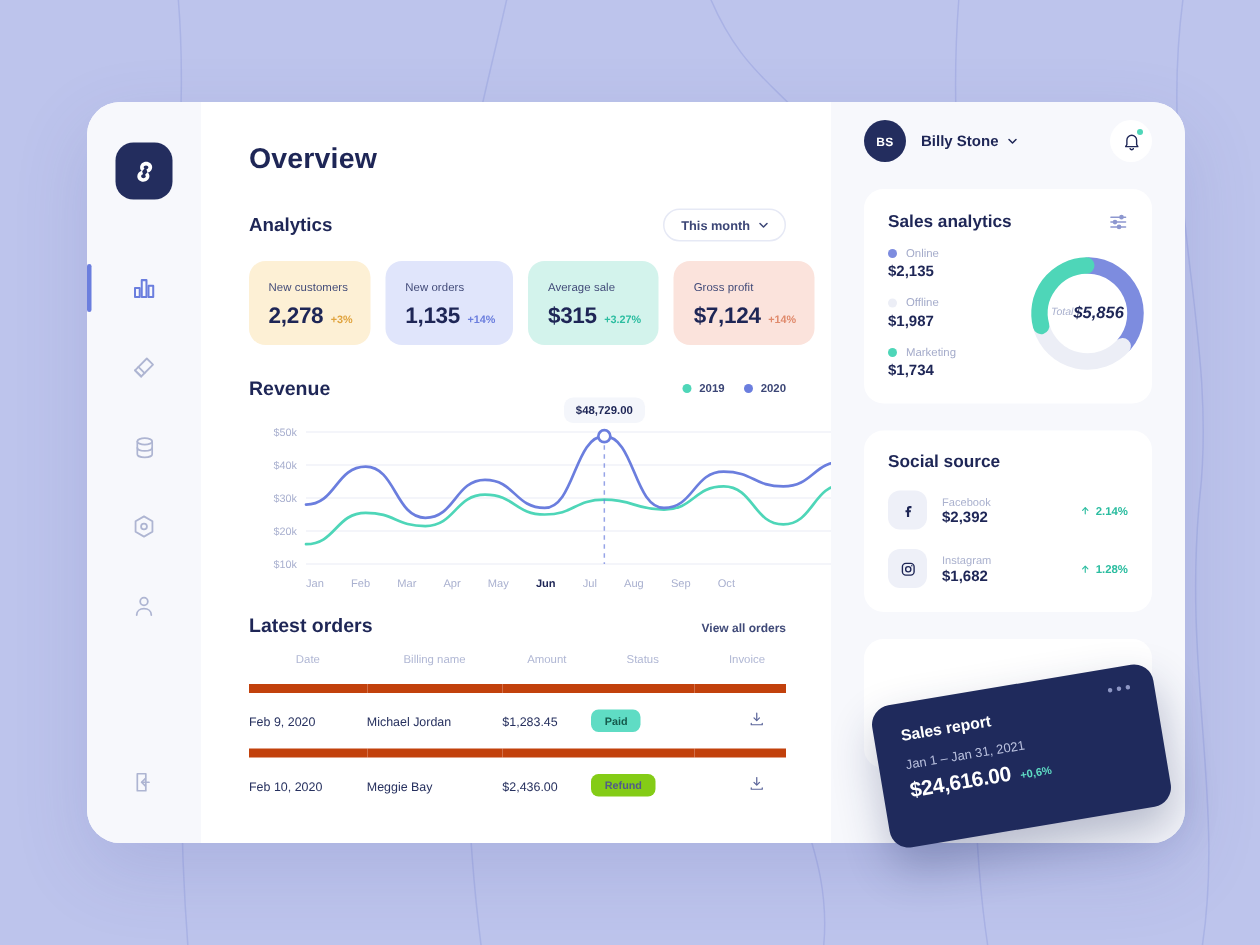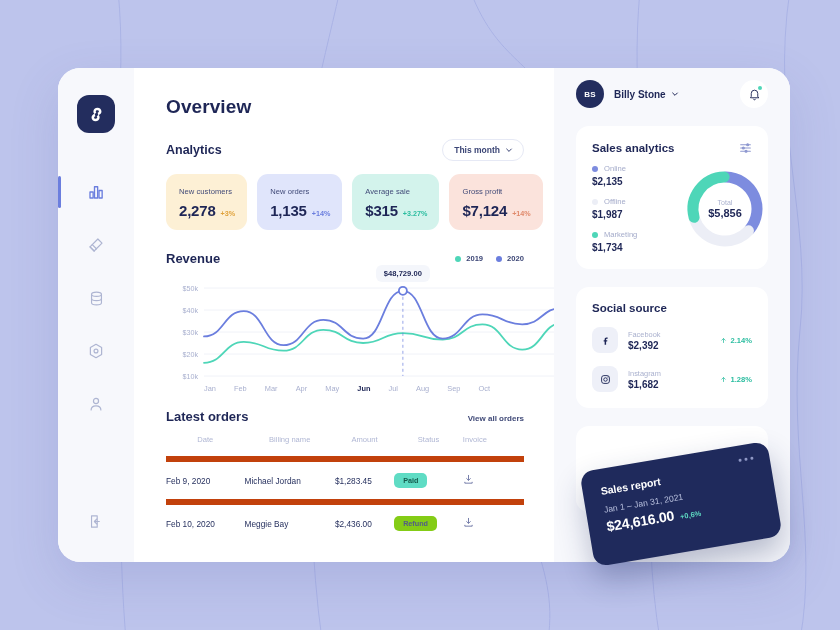--- a/index.html
+++ b/index.html
@@ -143,21 +143,21 @@
   }
   .orders-title { font-size: 13px; font-weight: 700; color: #1e2656; }
   .view-all { font-size: 8px; color: #404a78; font-weight: 600; cursor: pointer; }
 
   table.orders { width: 100%; border-collapse: collapse; margin-top: 11px; }
   table.orders th {
     text-align: center;
     font-size: 7.6px; font-weight: 500; color: #b0b7d4;
     padding-bottom: 12px;
   }
-  table.orders th:last-child, table.orders td:last-child { text-align: left; padding-right: 14px; }
+  table.orders th:last-child, table.orders td:last-child { text-align: right; padding-right: 14px; }
   table.orders td {
     font-size: 8.3px; color: #27315f; font-weight: 500;
     padding: 11px 0;
     border-top: 6px solid #c2410c;
   }
   .badge {
     display: inline-block;
     padding: 3px 9px;
     border-radius: 5px;
     font-size: 7.2px; font-weight: 600;
@@ -202,21 +202,21 @@
   .sales-body { display: flex; align-items: center; margin-top: 10px; }
   .sales-legend { flex: 0 0 84px; }
   .sl-item { margin-bottom: 10px; }
   .sl-item:last-child { margin-bottom: 0; }
   .sl-name { display: flex; align-items: center; gap: 6px; font-size: 7.6px; color: #a4abca; font-weight: 500; }
   .sl-dot { width: 6px; height: 6px; border-radius: 50%; }
   .sl-value { font-size: 10px; font-weight: 700; color: #1e2656; margin-top: 3px; }
   .donut-wrap { position: relative; width: 86px; height: 86px; margin-left: 6px; }
   .donut-center {
     position: absolute; inset: 0;
-    display: flex; flex-direction: column; align-items: center; justify-content: center;
+    display: flex; flex-direction: row; align-items: center; justify-content: center; font-style: italic;
   }
   .donut-total-label { font-size: 7px; color: #aab1ce; font-weight: 500; }
   .donut-total-value { font-size: 11px; font-weight: 700; color: #1e2656; margin-top: 1px; }
 
   .social-list { margin-top: 13px; }
   .social-row { display: flex; align-items: center; margin-bottom: 13px; }
   .social-row:last-child { margin-bottom: 0; }
   .social-icon {
     width: 26px; height: 26px; border-radius: 8px;
     background: #eef0f8;

